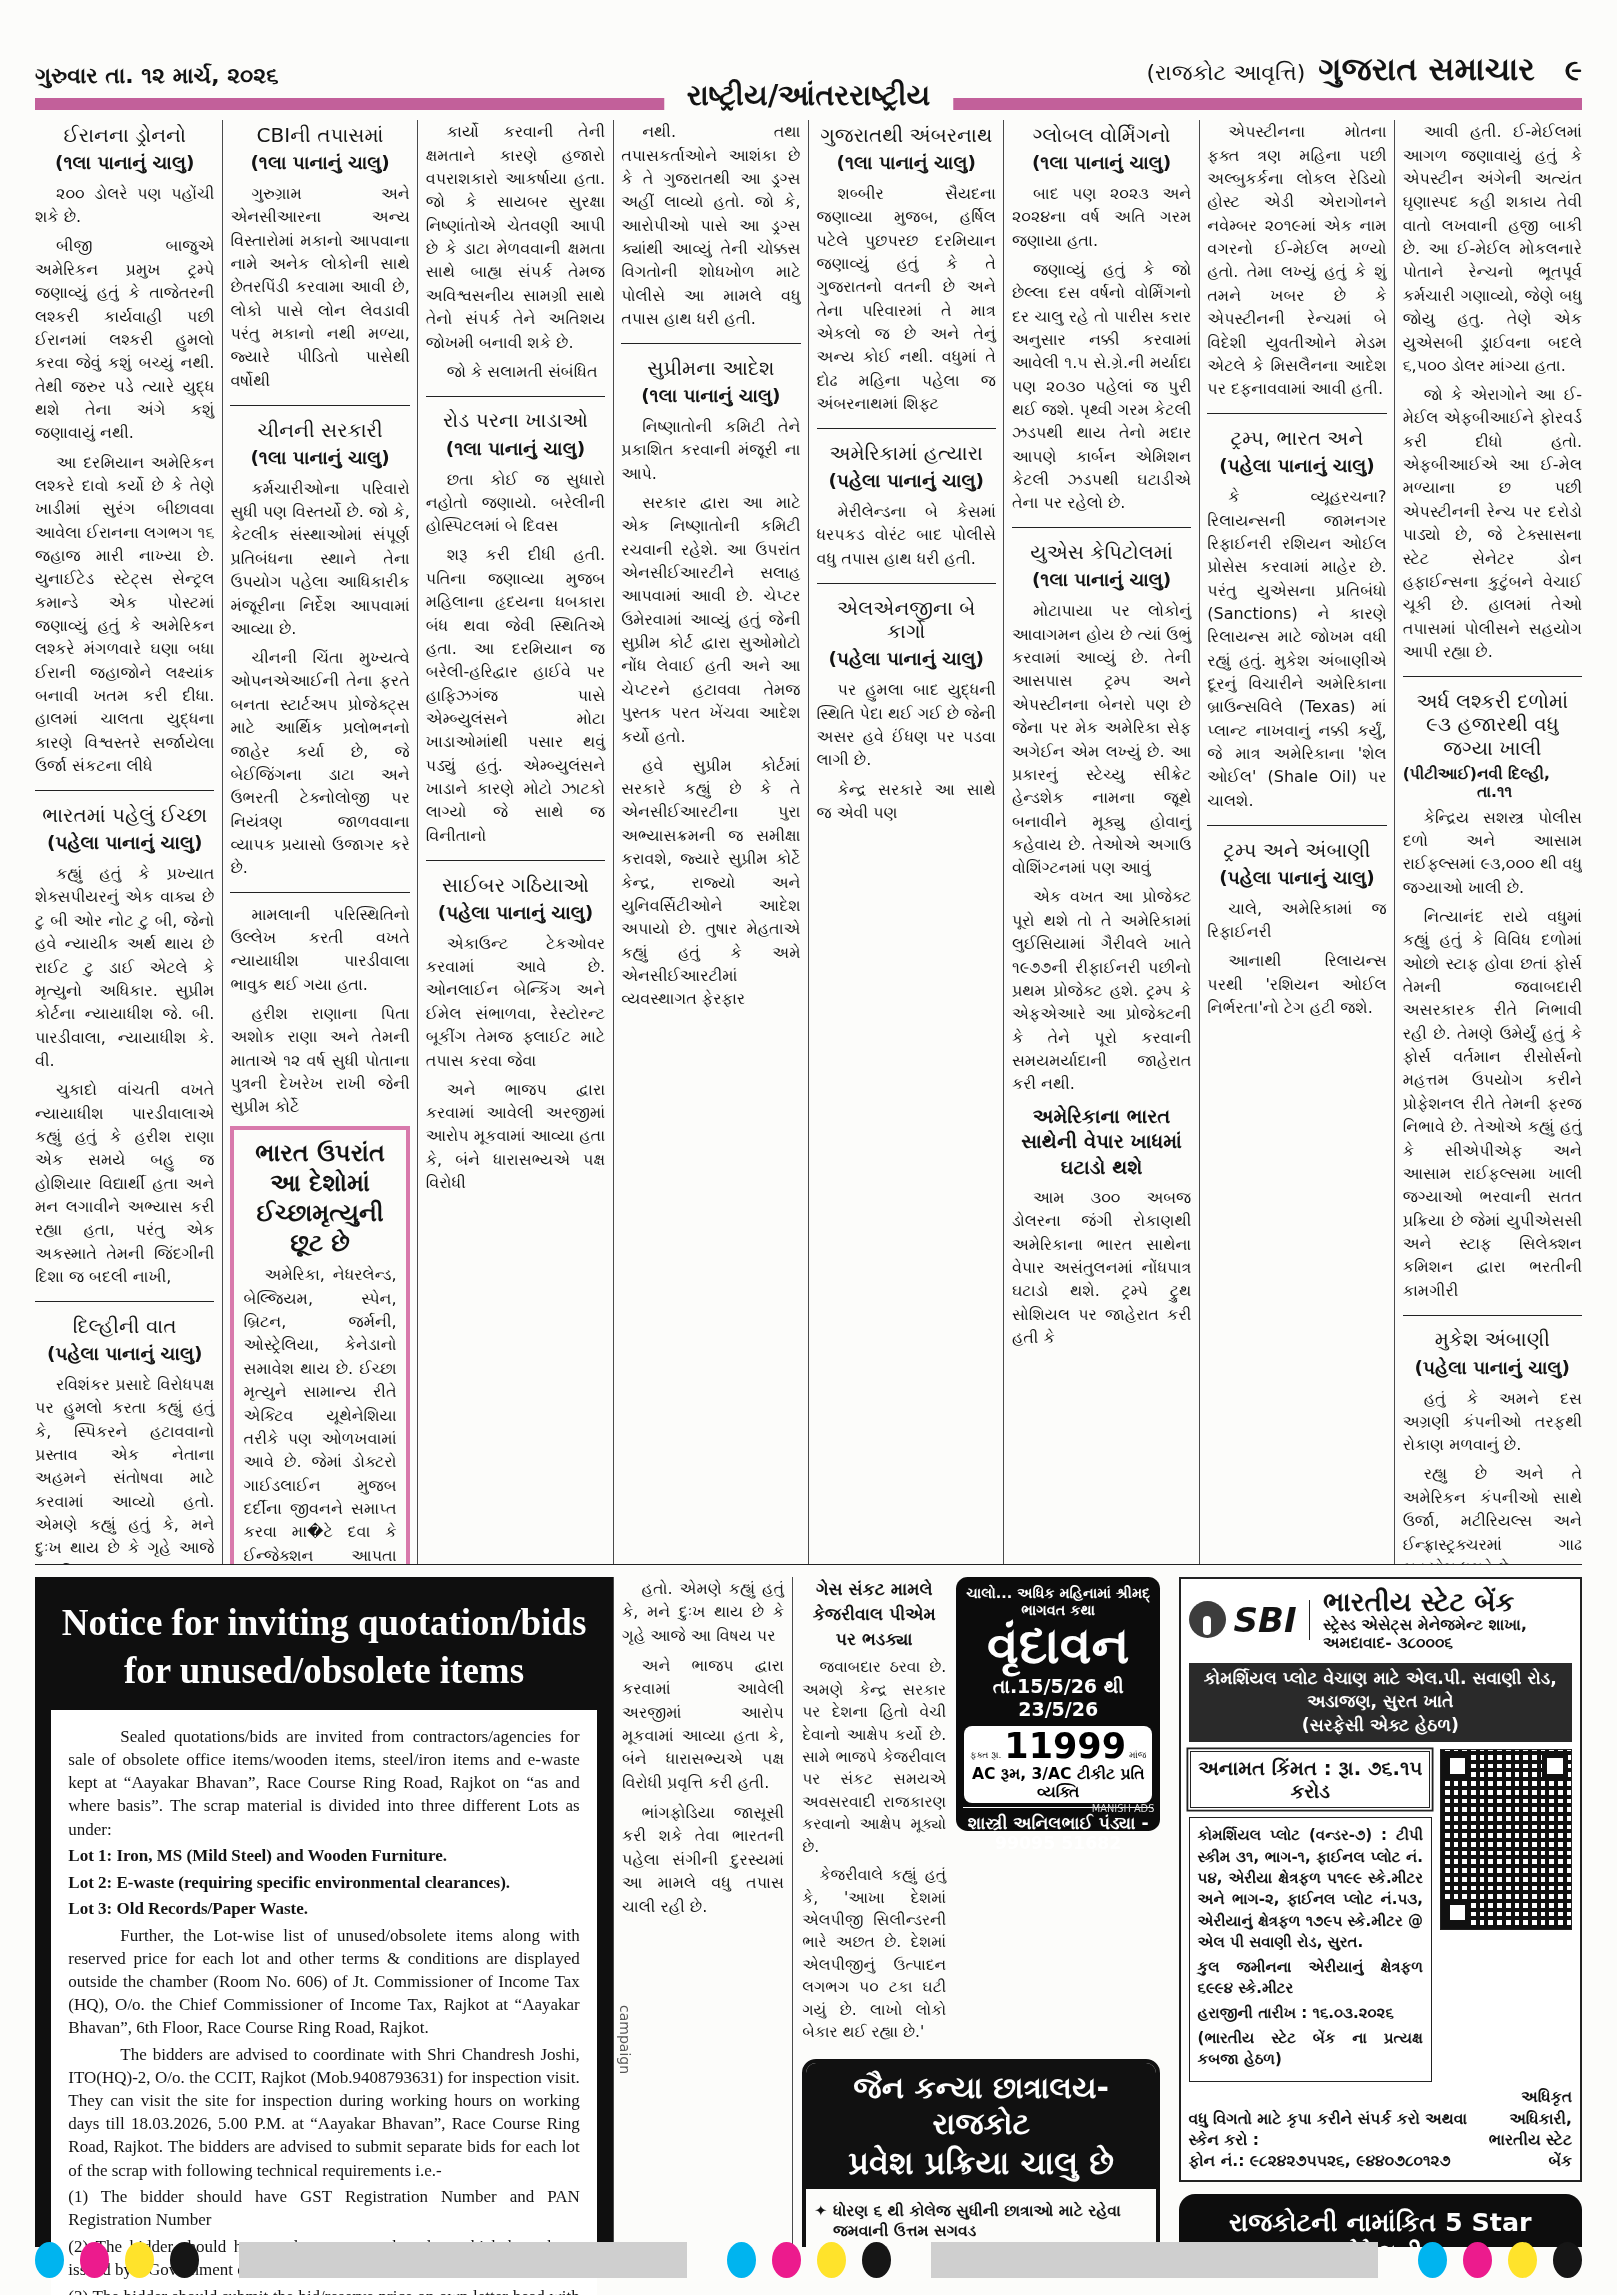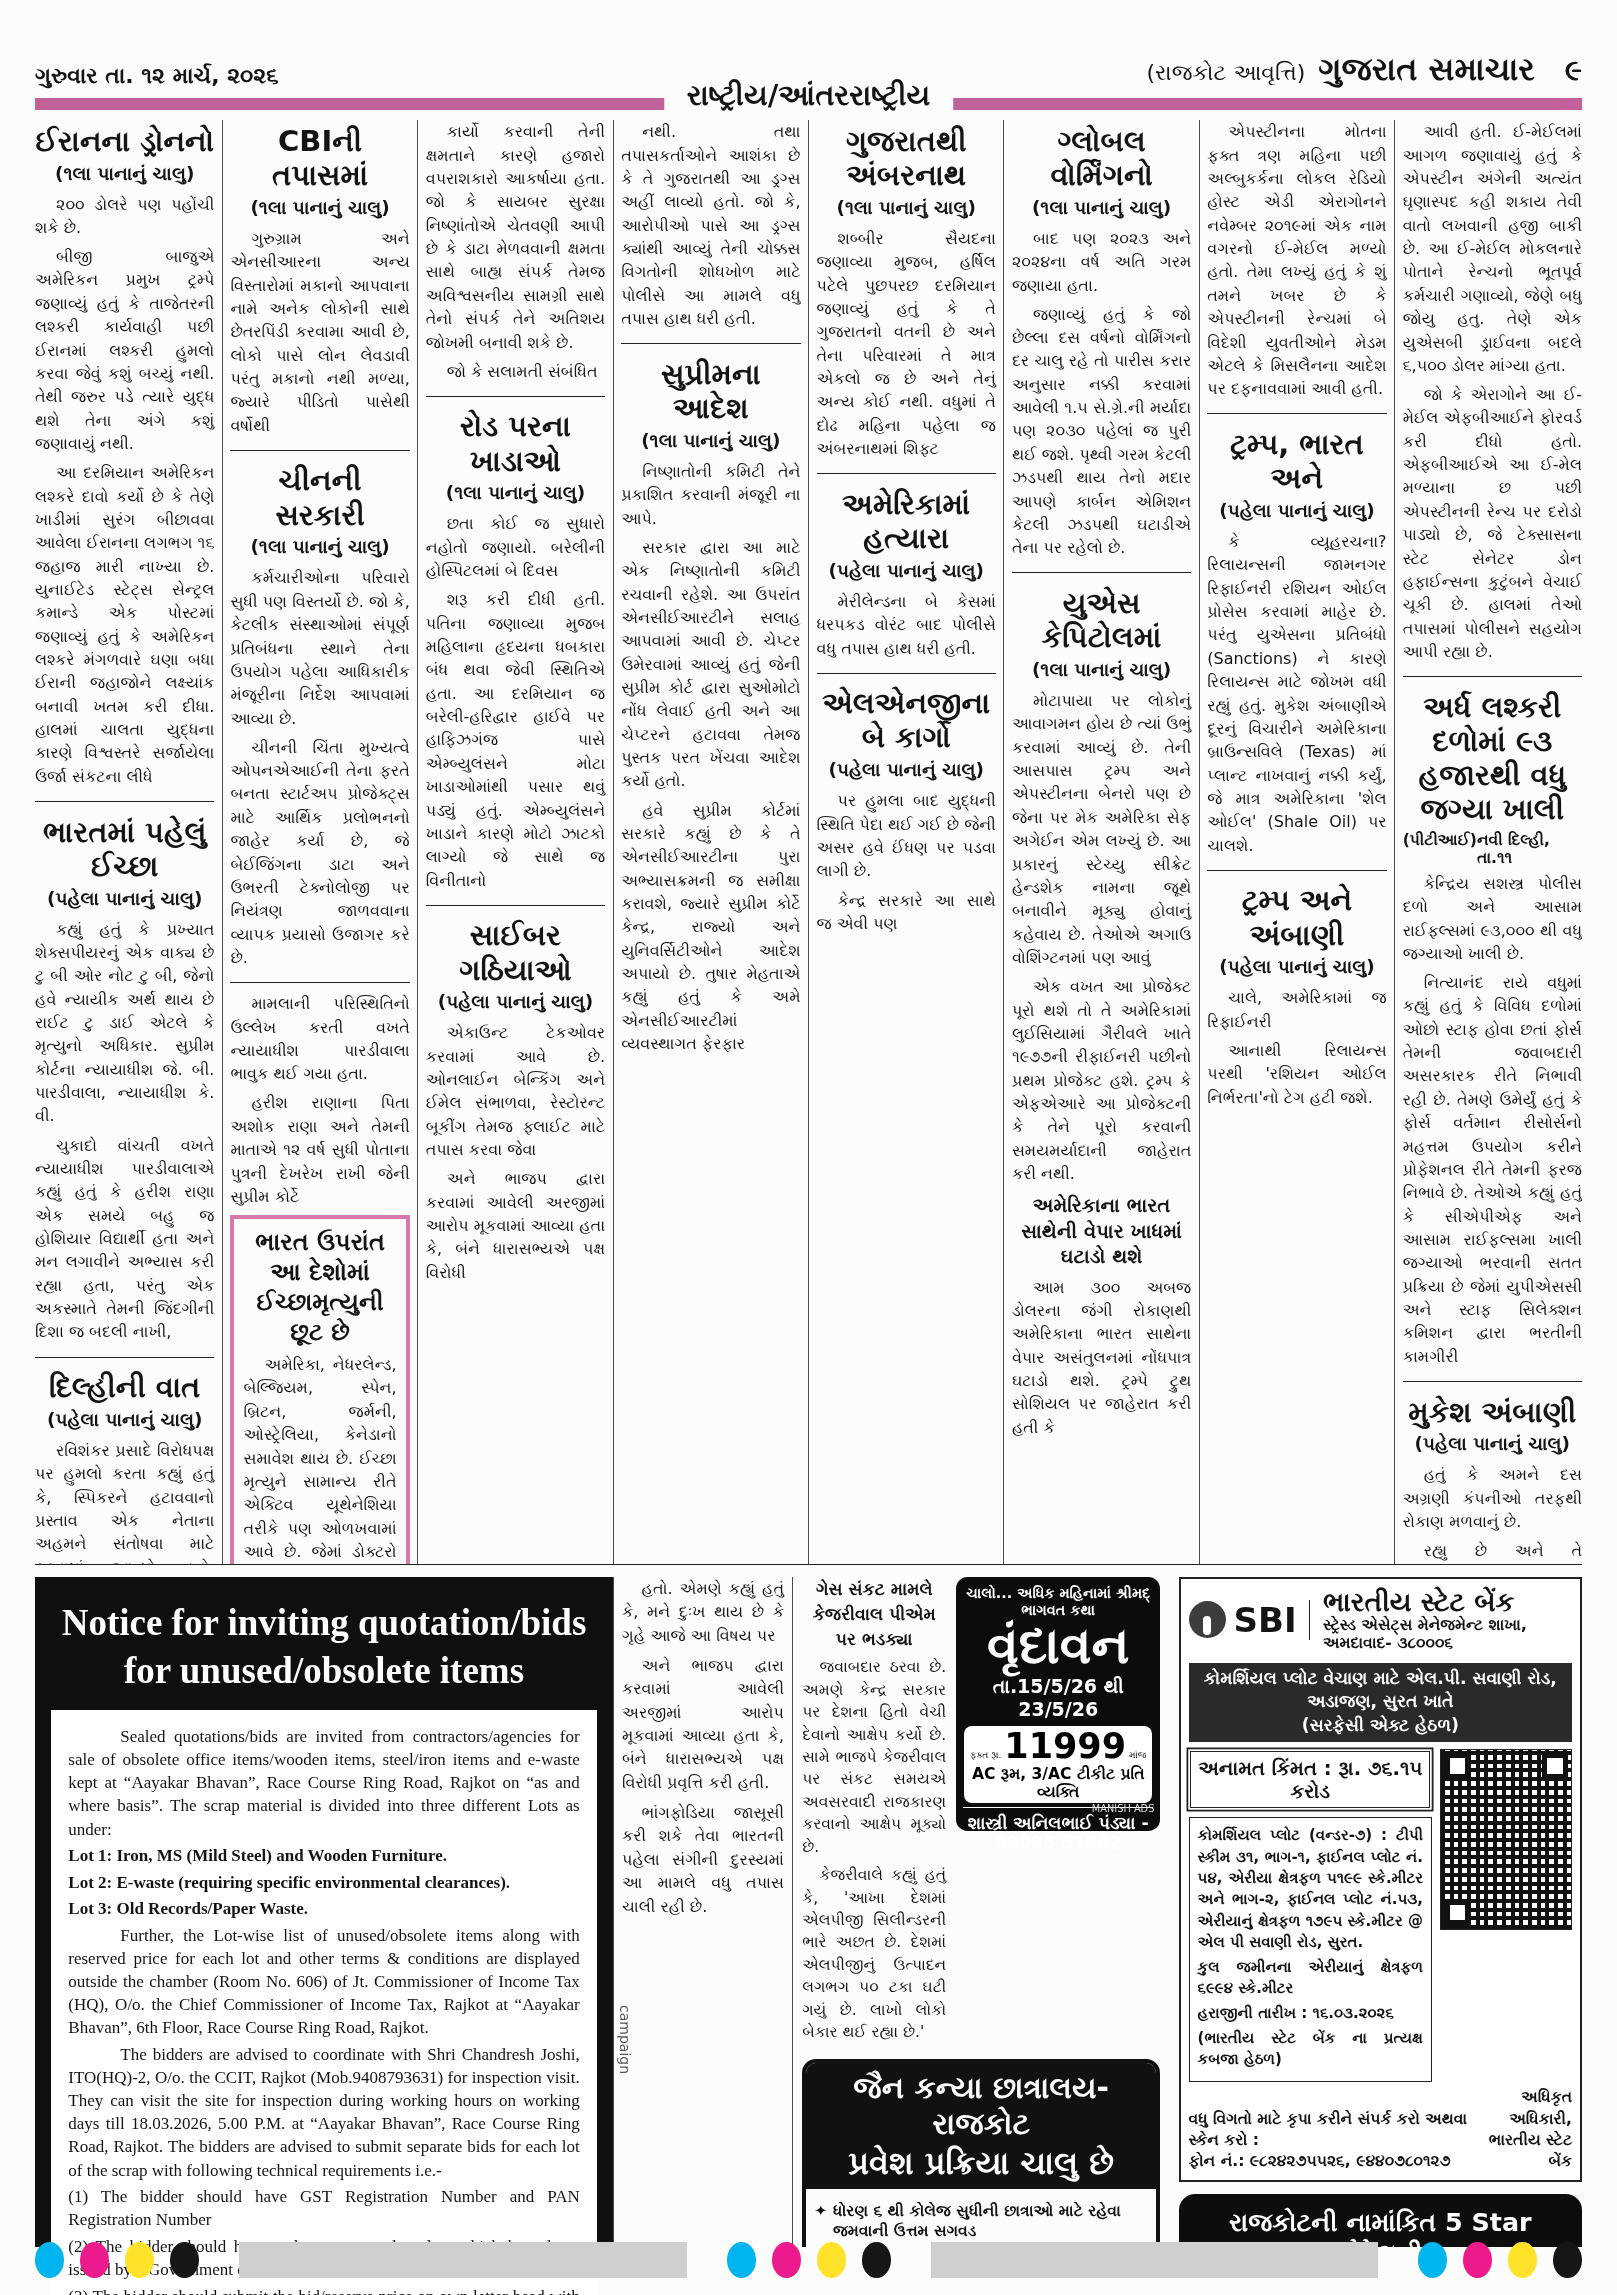--- a/index.html
+++ b/index.html
@@ -16,21 +16,21 @@
   .pinkbar{position:absolute;left:0;right:0;bottom:0;height:11.6px;background:#c2609a;}
   .sectionlabel{position:absolute;left:50%;transform:translateX(-50%);bottom:-2.3px;background:#fcfcfa;
         padding:0 23px;font-size:29px;font-weight:800;line-height:1.1;}
   
   .bandA{display:flex;margin:10.4px 35px 0;height:1444px;overflow:hidden;border-bottom:1.7px solid #222;}
   .col{flex:1 1 0;padding:0 7.5px;border-right:0.6px solid #4a4a4a;overflow:hidden;}
   .col:first-child{padding-left:0;}
   .col:last-child{border-right:none;padding-right:0;}
   .art{margin-bottom:12.7px;}
   .art + .art{border-top:1.2px solid #222;padding-top:9.2px;}
-  .hl{font-size:29px;font-weight:700;text-align:center;line-height:1.18;margin:3.5px 0 4.6px;}
+  .hl{font-size:20px;font-weight:400;text-align:center;line-height:1.18;margin:3.5px 0 4.6px;}
   .note{font-size:18.5px;font-weight:700;text-align:center;margin-bottom:8px;}
   .bd{font-size:16px;line-height:1.46;text-align:justify;}
   .bd p{margin:0 0 5.8px;text-indent:21px;}
   .cross{font-size:19.6px;font-weight:800;text-align:center;margin:8px 0 5.8px;line-height:1.3;}
   .byline{display:flex;justify-content:space-between;font-size:15.6px;font-weight:700;margin-bottom:4.6px;}
   .pinkbox{border:4px solid #d879ab;padding:8px 9.2px;margin:7px 0;}
   .pinkbox .hl2{font-size:24px;font-weight:800;line-height:1.25;text-align:center;margin-bottom:5.8px;}
   
   .bandB{display:flex;margin:0 35px;padding-top:11.6px;height:670px;}
   .noticewrap{width:578px;flex:none;position:relative;}
@@ -67,21 +67,21 @@
   .jhead{background:#111;color:#fff;text-align:center;padding:7px 4.6px;}
   .jh1{font-size:30px;font-weight:800;}
   .jh2{font-size:32px;font-weight:800;margin-top:2.3px;}
   .jbullets{list-style:none;margin:5.8px 0 2.3px;padding:5.8px 8px;}
   .jbullets li{font-size:15.6px;font-weight:600;margin-bottom:4.6px;display:flex;gap:5.8px;line-height:1.3;}
   .jstar{flex:none;}
   
   .strip4{flex:1;padding-left:9.2px;overflow:hidden;}
   .sbi{border:2.3px solid #222;padding:8px;background:#fff;}
   .sbihead{display:flex;align-items:center;gap:12.7px;padding-bottom:5.8px;}
-  .sbilogo{display:flex;align-items:center;gap:8px;border-right:1.7px solid #222;padding-right:12.7px;}
+  .sbilogo{display:flex;align-items:center;gap:8px;border-right:1.7px solid #222;padding-right:12.7px;font-style:italic;}
   .sbicircle{width:37px;height:37px;border-radius:50%;background:#3d3d3d;position:relative;flex:none;}
   .sbicircle:after{content:"";position:absolute;left:50%;top:40%;transform:translateX(-50%);
        width:8px;height:19.6px;background:#fff;border-radius:4.6px;}
   .sbitext{font-size:34px;font-weight:800;}
   .sbiname{font-size:26.6px;font-weight:800;line-height:1.1;}
   .sbibranch{font-size:15.6px;font-weight:700;}
   .sbiband{background:#2a2a2a;color:#fff;text-align:center;font-size:17.3px;font-weight:700;
        padding:4.6px 3.5px;margin:4.6px 0 7px;line-height:1.35;}
   .sbimain{display:flex;gap:8px;}
   .sbileft{flex:1;border-radius:10px;}

